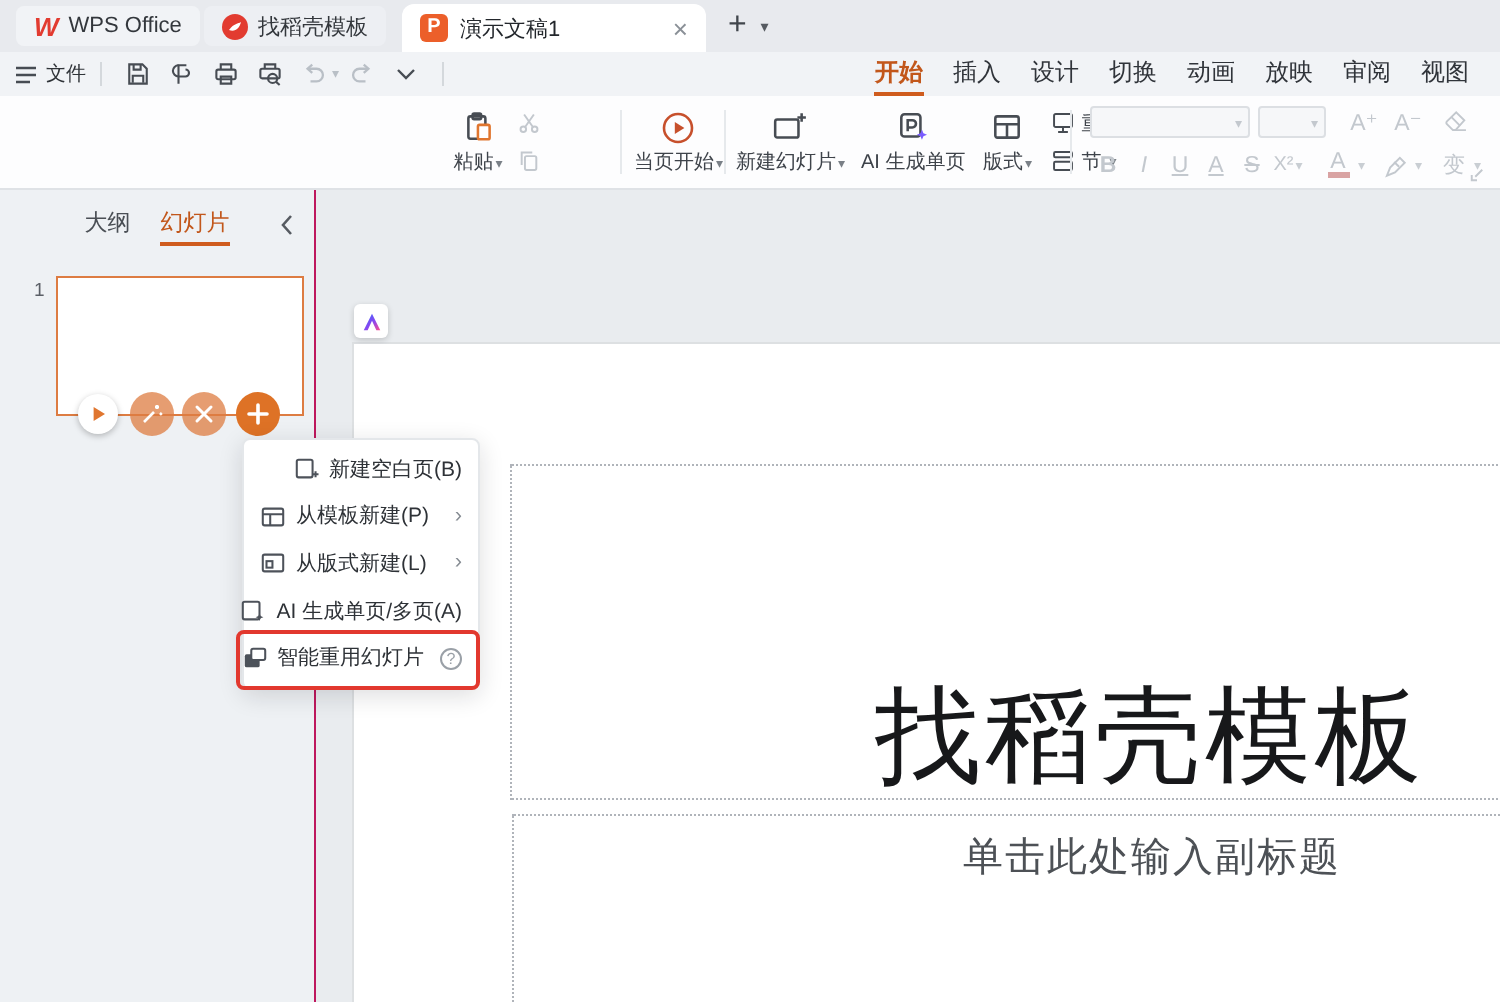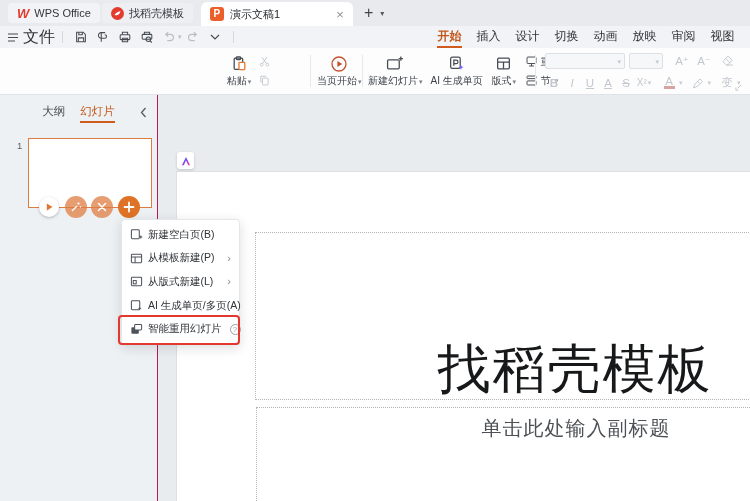--- a/index.html
+++ b/index.html
@@ -23,21 +23,21 @@
   .doctab { margin-left: 8px; height: 24px; align-self: flex-end; background: #fff; border-radius: 6px 6px 0 0;
             display: flex; align-items: center; padding: 0 9px; width: 152px; font-size: 11px; color: #23272c; gap: 6px; }
   .pico { width: 14px; height: 14px; border-radius: 3px; background: #ec5f2a; color: #fff; font-weight: bold;
           font-size: 10px; display: flex; align-items: center; justify-content: center; line-height: 1; }
   .tab-close { margin-left: auto; color: #8a9097; font-size: 13px; line-height: 1; cursor: default; }
   .newtab { font-size: 16px; color: #41464c; margin-left: 11px; line-height: 1; font-weight: 300; }
   .tablist-caret { font-size: 8px; color: #565b61; margin-left: 7px; }
 
   
   .menubar { height: 22px; background: #f1f3f6; display: flex; align-items: center; padding: 0 8px; }
-  .filebtn { display: flex; align-items: center; gap: 5px; font-size: 16px; color: #2f3338; }
+  .filebtn { display: flex; align-items: center; gap: 5px; font-size: 10px; color: #2f3338; }
   .qdiv { width: 1px; height: 12px; background: #d4d8dc; margin: 0 7px; }
   .qicon { width: 17px; height: 16px; margin: 0 2.5px; display: flex; align-items: center; justify-content: center; color: #474c53; }
   .qicon.dis { color: #b9bfc6; }
   .ucaret { font-size: 7px; color: #b9bfc6; margin-left: -2px; }
   .menu-tabs { margin-left: auto; display: flex; margin-right: 0; }
   .mtab { width: 39px; text-align: center; font-size: 12px; color: #30343a; height: 22px; line-height: 21px; position: relative; }
   .mtab.active { color: #c2571b; font-weight: bold; }
   .mtab.active::after { content: ""; position: absolute; left: 7px; right: 7px; bottom: 0; height: 2px; background: #cf5c1e; }
 
   
@@ -86,21 +86,21 @@
   .ph-title { left: 78px; top: 60px; width: 640px; height: 168px; align-items: flex-end; }
   .ph-title .txt { font-size: 53px; font-weight: 500; color: #17181a; letter-spacing: 2px; line-height: 1.1; padding-bottom: 1px; }
   .ph-sub { left: 79px; top: 235px; width: 640px; height: 280px; align-items: flex-start; }
   .ph-sub .txt { font-size: 20px; color: #4d5156; letter-spacing: 1px; padding-top: 7px; }
 
   
   .ctxmenu { position: absolute; left: 121px; top: 219px; width: 119px; background: #fff;
              border: 1px solid #e4e7ea; border-radius: 4px; box-shadow: 0 3px 12px rgba(20,24,30,.14);
              padding: 3px 0; z-index: 50; }
   .mi { height: 23.6px; display: flex; align-items: center; padding: 0 8px; font-size: 10.5px;
-        color: #2e3237; gap: 5px; white-space: nowrap; }
+        color: #2e3237; gap: 5px; white-space: nowrap; justify-content: flex-end; }
   .mi .ic { color: #4d525a; flex: none; }
   .mi .sub { margin-left: auto; color: #868c93; font-size: 11px; line-height: 1; }
   .helpc { width: 11px; height: 11px; border: 1px solid #9aa0a7; border-radius: 50%; font-size: 8px;
            color: #9aa0a7; display: flex; align-items: center; justify-content: center; margin-left: 3px; flex: none; }
   .annotation { position: absolute; left: 118px; top: 315px; width: 122px; height: 30px;
                 border: 2px solid #e2382e; border-radius: 4px; z-index: 60; pointer-events: none; }
 </style>
 </head>
 <body>
 

